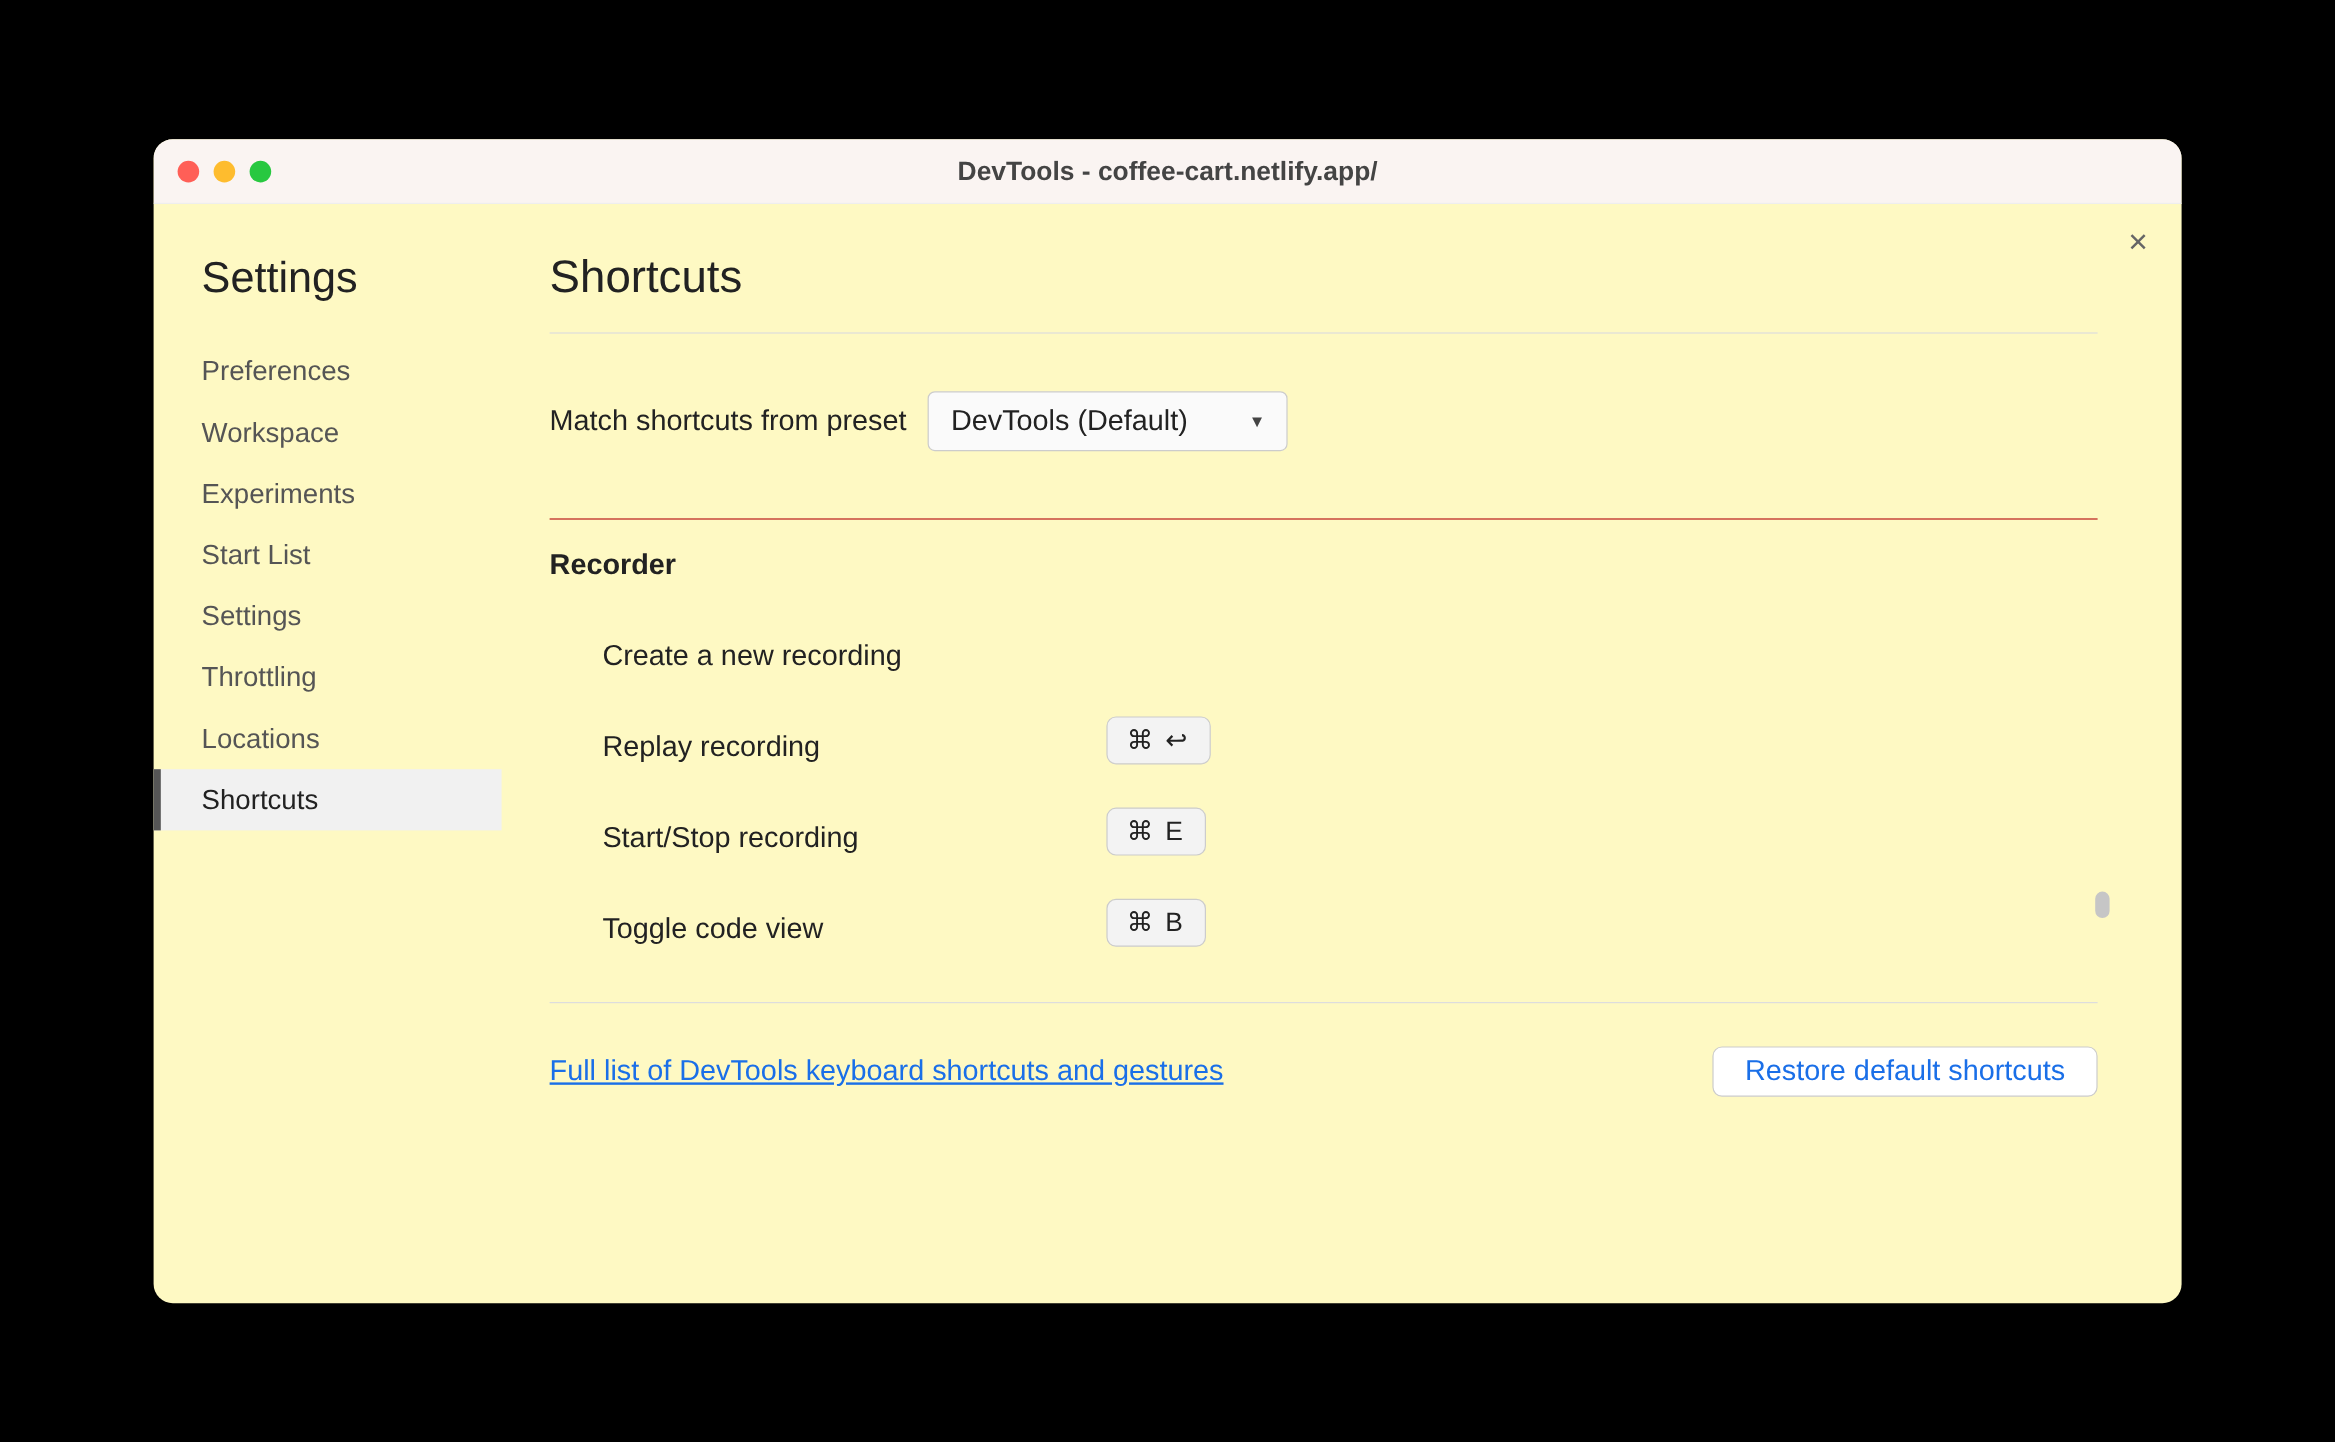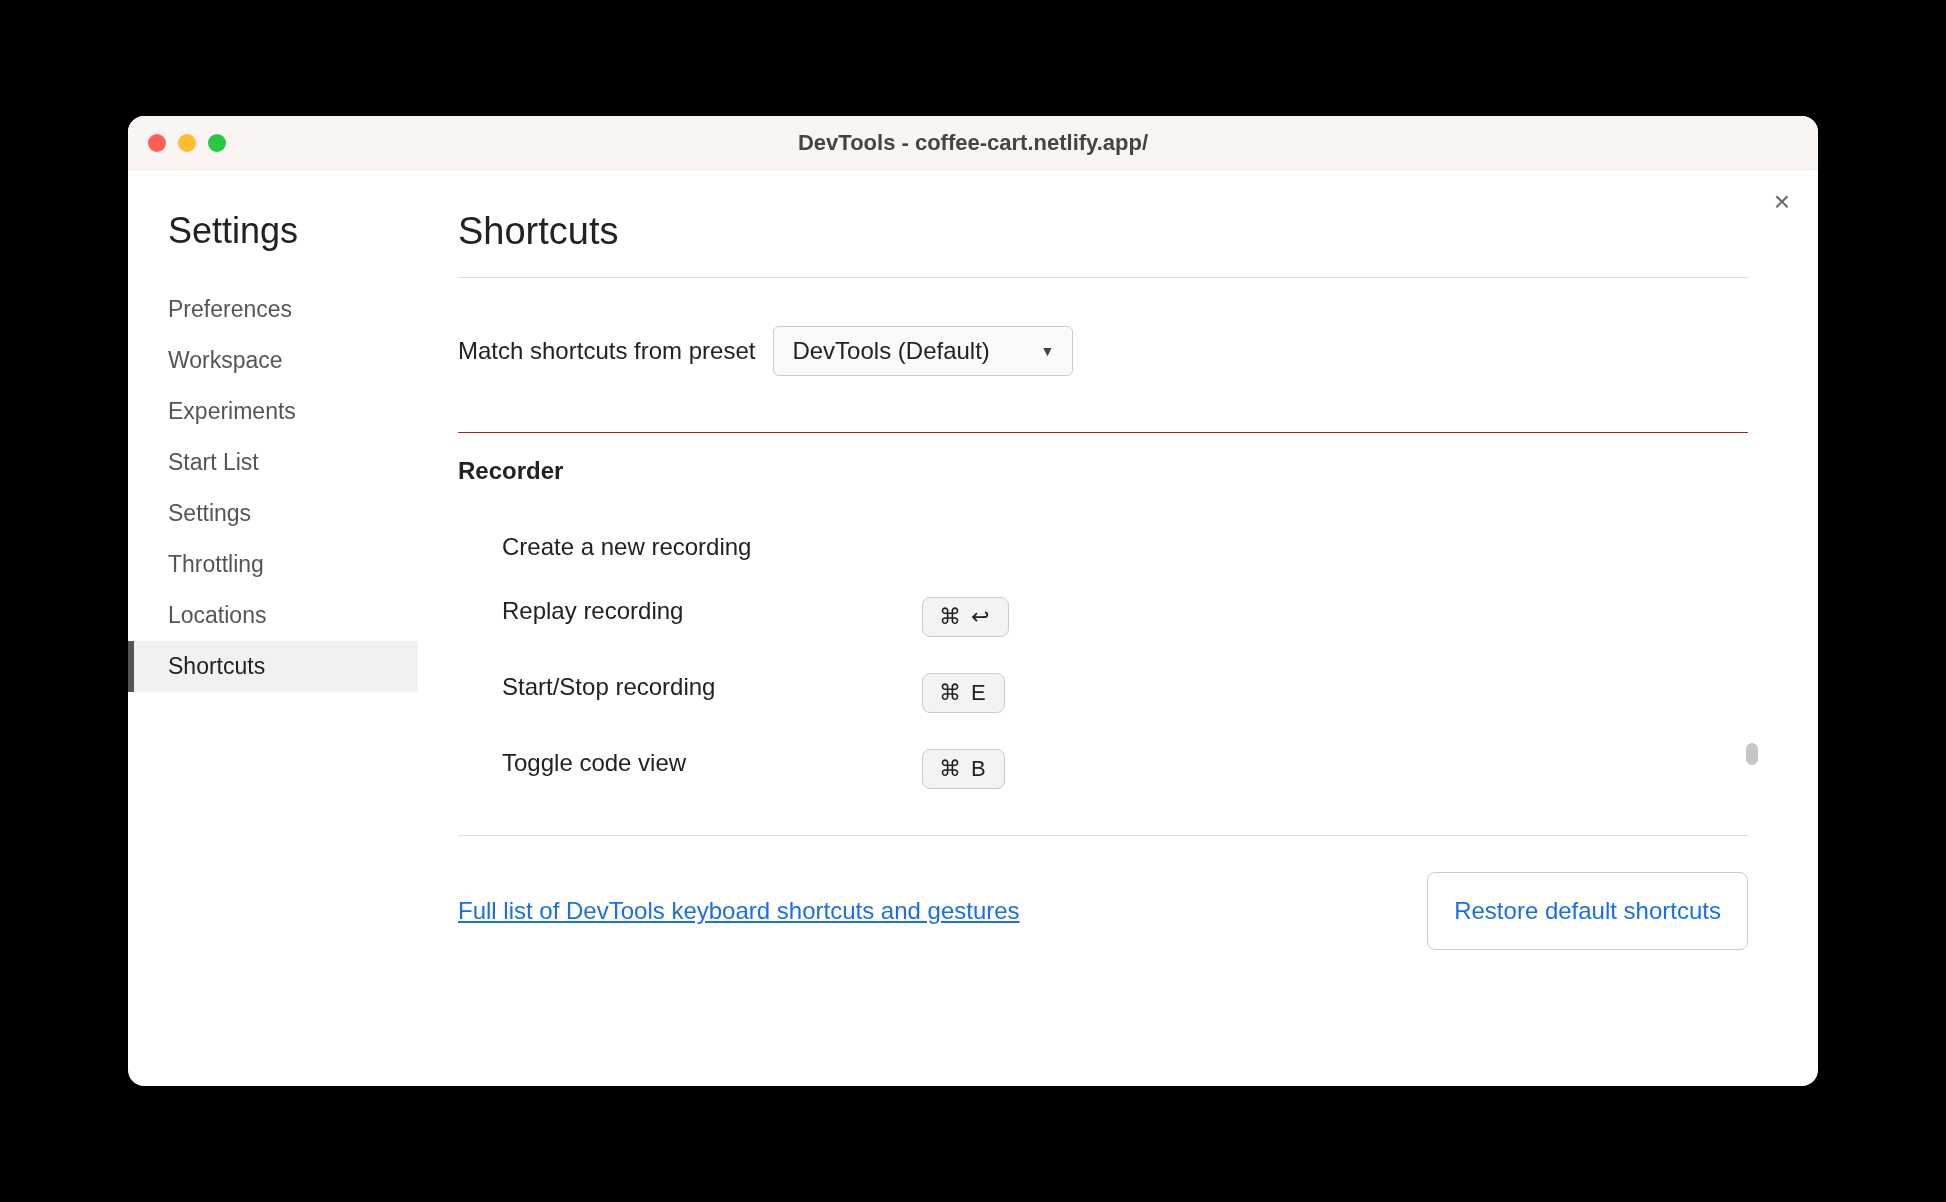--- a/index.html
+++ b/index.html
@@ -8,21 +8,21 @@
       font-family: -apple-system, BlinkMacSystemFont, "Segoe UI", Helvetica, Arial, sans-serif;
       width: 1946px;
       height: 1202px;
       display: flex;
       align-items: center;
       justify-content: center;
     }
     .window {
       width: 1690px;
       height: 970px;
-      background: #ffffff;
+      background: #fef9c3;
       border-radius: 16px;
       overflow: hidden;
       box-shadow: 0 30px 80px rgba(0,0,0,0.5);
       display: flex;
       flex-direction: column;
     }
     .titlebar {
       height: 54px;
       background: #faf4f2;
       display: flex;
@@ -137,21 +137,21 @@
       padding-right: 28px;
     }
     .section-header {
       font-size: 24px;
       font-weight: 700;
       color: #222;
       padding: 24px 0 30px 0;
     }
     .shortcut-row {
       display: flex;
-      align-items: flex-start;
+      align-items: flex-end;
       padding: 18px 0 18px 44px;
       font-size: 24px;
       color: #222;
       gap: 40px;
     }
     .shortcut-label {
       width: 380px;
     }
     .kbd {
       display: inline-flex;
@@ -185,21 +185,21 @@
       color: #1a6fe8;
       font-size: 24px;
       text-decoration: underline;
       cursor: pointer;
     }
     .restore-btn {
       border: 1px solid #ccc;
       background: #fff;
       color: #1a6fe8;
       font-size: 24px;
-      padding: 24px 26px;
+      padding: 6px 26px;
       border-radius: 8px;
       cursor: pointer;
     }
   </style>
 </head>
 <body>
 
 <div class="window">
   <div class="titlebar">
     <div class="traffic-lights">

